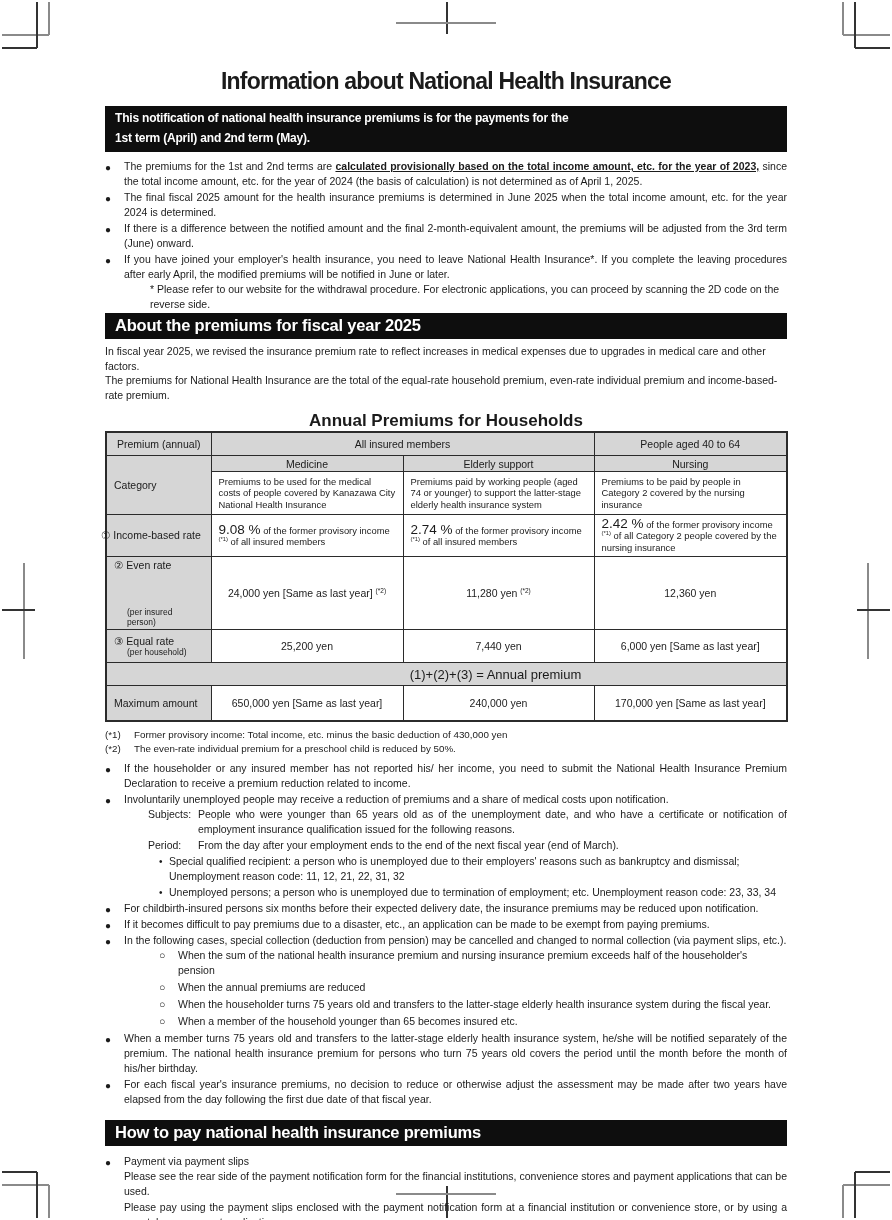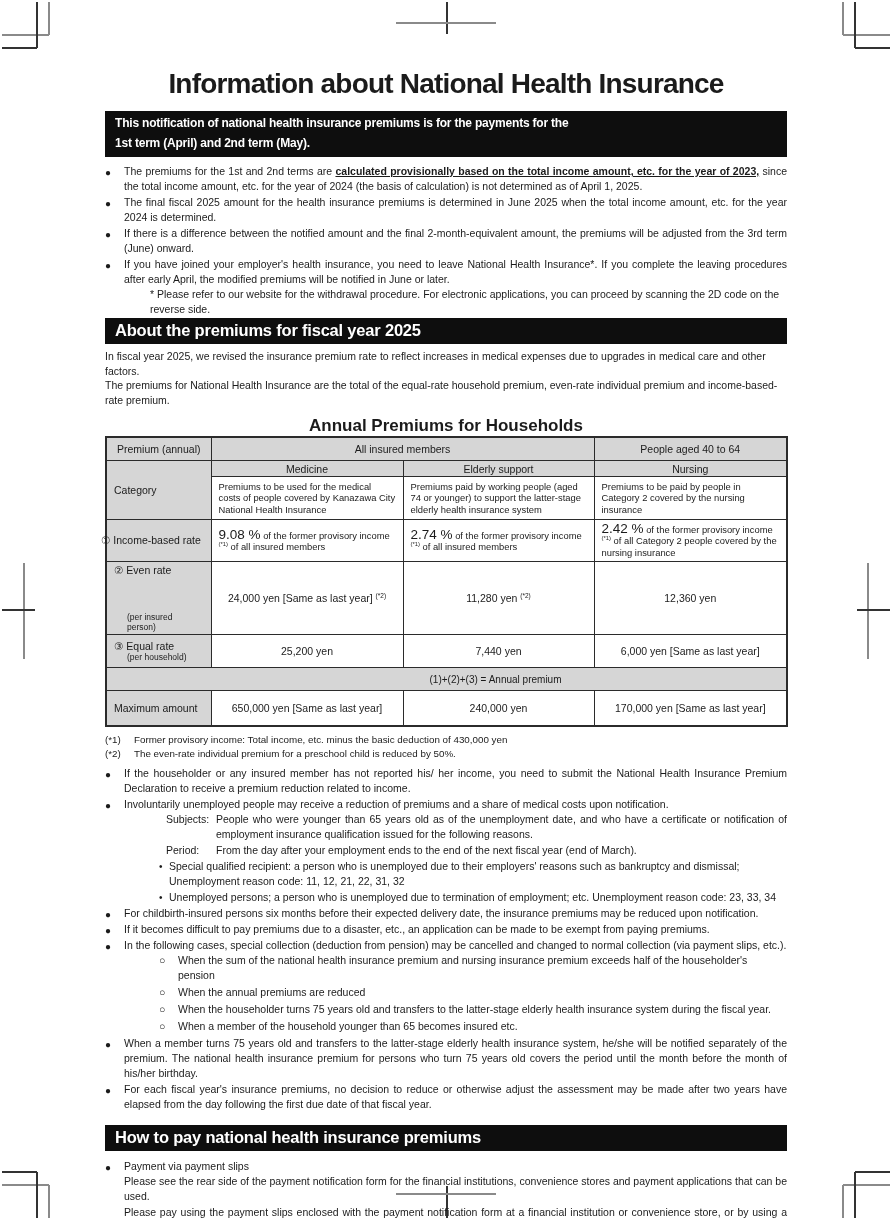--- a/index.html
+++ b/index.html
@@ -6,21 +6,21 @@
   body{
     width:892px;height:1220px;position:relative;overflow:hidden;
     background:#ffffff;color:#1b1b1b;
     font-family:"Liberation Sans", sans-serif;
     -webkit-font-smoothing:antialiased;
   }
   
   .mark{position:absolute;background:#8a8a8a;}
   .mark.dark{background:#333;}
   .content{position:absolute;left:105px;top:68px;width:682px;}
-  .doc-title{font-size:28px;font-weight:bold;text-align:center;margin:0 0 11px;letter-spacing:-0.8px;}
+  .doc-title{font-size:23px;font-weight:bold;text-align:center;margin:0 0 11px;letter-spacing:-0.8px;}
   .banner{background:#0e0e0e;color:#ffffff;font-weight:bold;}
   .banner.main{font-size:12px;line-height:20px;padding:2px 10px 4px;letter-spacing:-0.2px;}
   .banner.section{font-size:16.5px;line-height:19px;padding:3px 10px 4px;letter-spacing:-0.2px;}
   .bullets{font-size:10.5px;line-height:15px;margin-top:7px;}
   .b-row{position:relative;padding-left:19px;text-align:justify;margin-bottom:1px;}
   .b-row .mk{position:absolute;left:0;top:0.5px;font-size:10px;}
   .em{font-weight:bold;text-decoration:underline;}
   .sub-note{padding-left:26px;text-align:left;}
   .para{font-size:10.5px;line-height:14.5px;margin:5px 0 0;}
   .table-title{font-size:17px;font-weight:bold;text-align:center;margin:9px 0 0;}
@@ -29,26 +29,26 @@
   .gray{background:#d6d6d6;}
   .c{text-align:center;}
   .hdr{font-size:10.5px;}
   .lbl{font-size:10.5px;}
   .lbl .small, .sub-lbl{font-size:8.5px;}
   .desc{font-size:9.4px;line-height:11.5px;vertical-align:top;padding-top:4px;}
   .ratecell{font-size:9.4px;line-height:11.5px;}
   .ratecell .rate{font-size:13.5px;}
   .yen{font-size:10.5px;}
   sup{font-size:0.62em;vertical-align:super;line-height:0;}
-  .sumcell{font-size:10px;padding-left:105px !important;text-align:center;}
+  .sumcell{font-size:13px;padding-left:105px !important;text-align:center;}
   .hang{padding-left:20px;text-indent:-13px;line-height:12.5px;}
   .footnotes{font-size:9.8px;line-height:13.5px;margin-top:6px;}
   .fn{display:flex;}
   .fn .m{width:29px;flex:none;}
-  .sub-labeled{display:flex;margin-left:42px;margin-bottom:1px;}
+  .sub-labeled{display:flex;margin-left:24px;margin-bottom:1px;}
   .sub-labeled .lab{width:50px;flex:none;}
   .sub-labeled .txt{flex:1;}
   .dot-row{position:relative;margin-left:35px;padding-left:10px;margin-bottom:1px;text-align:left;}
   .dot-row .mk{position:absolute;left:0;top:0;}
   .circle-row{position:relative;margin-left:35px;padding-left:19px;margin-bottom:2px;text-align:left;}
   .circle-row .mk{position:absolute;left:0;top:0;font-size:10.5px;}
   .pay-para{padding-left:19px;text-align:justify;margin-bottom:1px;}
 </style>
 </head>
 <body>

